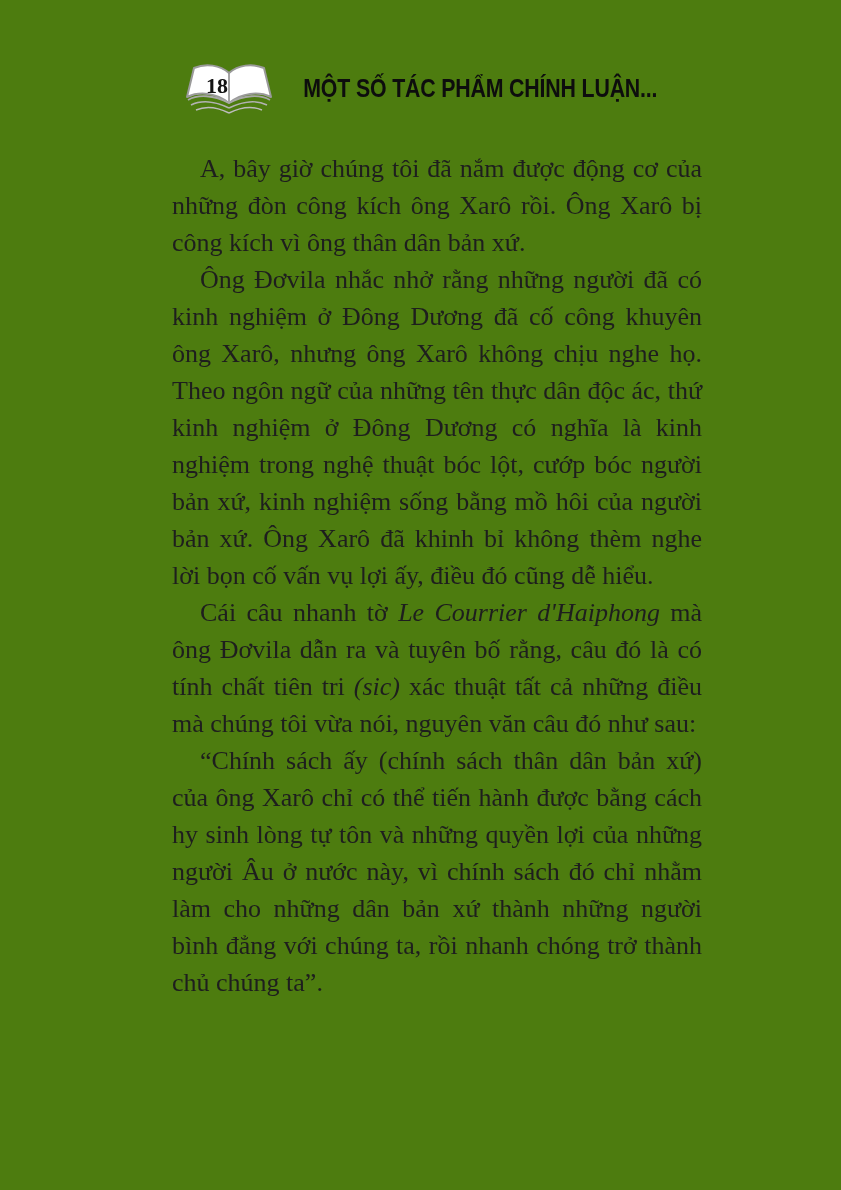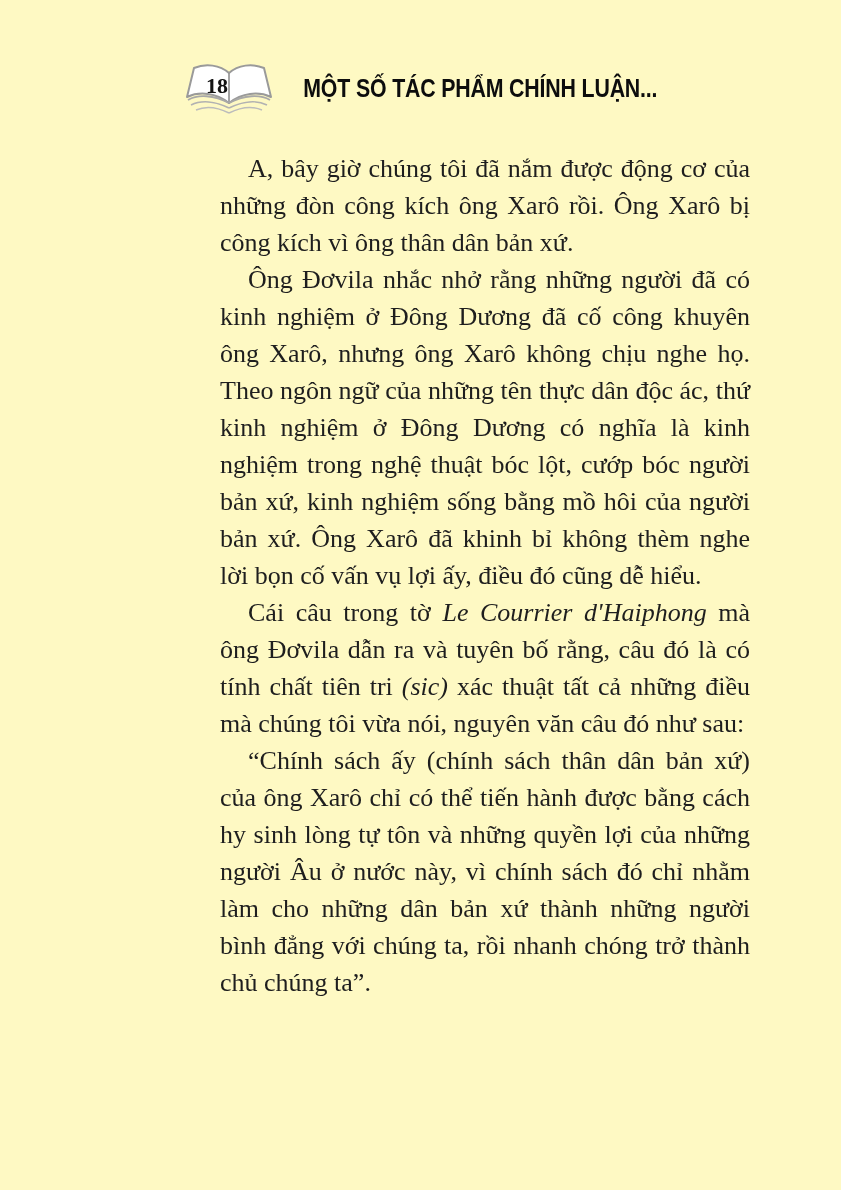--- a/index.html
+++ b/index.html
@@ -1,20 +1,20 @@
 <!DOCTYPE html>
 <html><head>
 <meta charset="utf-8">
 <style>
   html, body { margin: 0; padding: 0; background: #e8e8e8; }
   .page {
     position: relative;
     width: 841px;
     height: 1190px;
-    background: #fef9c3;
+    background: #4d7c0f;
     margin: 0 auto;
     overflow: hidden;
     font-family: "Liberation Serif", "DejaVu Serif", serif;
   }
 
   
   .book-badge {
     position: absolute;
     left: 184px;
     top: 58px;
@@ -47,21 +47,20 @@
   
   .body-text {
     position: absolute;
     left: 172px;
     top: 150px;
     width: 530px;
     font-size: 26px;
     line-height: 37px;
     text-align: justify;
     color: #1e1e1e;
-    margin-left: 48px;
   }
   .body-text p {
     margin: 0;
     padding: 0;
     text-indent: 28px;
   }
   .body-text em { }
 </style>
 </head>
 <body>
@@ -88,17 +87,17 @@
 
         <text x="33" y="34" text-anchor="middle" class="pagenum-text">18</text>
       </svg>
     </div>
     <div class="running-title">MỘT SỐ TÁC PHẨM CHÍNH LUẬN...</div>
   </div>
 
   <div class="body-text">
       <p><span>A, bây giờ chúng tôi đã nắm được động cơ của những đòn công kích ông Xarô rồi. Ông Xarô bị công kích vì ông thân dân bản xứ.</span></p>
       <p><span>Ông Đơvila nhắc nhở rằng những người đã có kinh nghiệm ở Đông Dương đã cố công khuyên ông Xarô, nhưng ông Xarô không chịu nghe họ. Theo ngôn ngữ của những tên thực dân độc ác, thứ kinh nghiệm ở Đông Dương có nghĩa là kinh nghiệm trong nghệ thuật bóc lột, cướp bóc người bản xứ, kinh nghiệm sống bằng mồ hôi của người bản xứ. Ông Xarô đã khinh bỉ không thèm nghe lời bọn cố vấn vụ lợi ấy, điều đó cũng dễ hiểu.</span></p>
-      <p><span>Cái câu trong tờ </span><em>Le Courrier d'Haiphong</em><span> mà ông Đơvila dẫn ra và tuyên bố rằng, câu đó là có tính chất tiên tri </span><em>(sic)</em><span> xác thuật tất cả những điều mà chúng tôi vừa nói, nguyên văn câu đó như sau:</span></p>
+      <p><span>Cái câu nhanh tờ </span><em>Le Courrier d'Haiphong</em><span> mà ông Đơvila dẫn ra và tuyên bố rằng, câu đó là có tính chất tiên tri </span><em>(sic)</em><span> xác thuật tất cả những điều mà chúng tôi vừa nói, nguyên văn câu đó như sau:</span></p>
       <p><span>“Chính sách ấy (chính sách thân dân bản xứ) của ông Xarô chỉ có thể tiến hành được bằng cách hy sinh lòng tự tôn và những quyền lợi của những người Âu ở nước này, vì chính sách đó chỉ nhằm làm cho những dân bản xứ thành những người bình đẳng với chúng ta, rồi nhanh chóng trở thành chủ chúng ta”.</span></p>
     </div>
 
 </div>
 
 </body></html>

